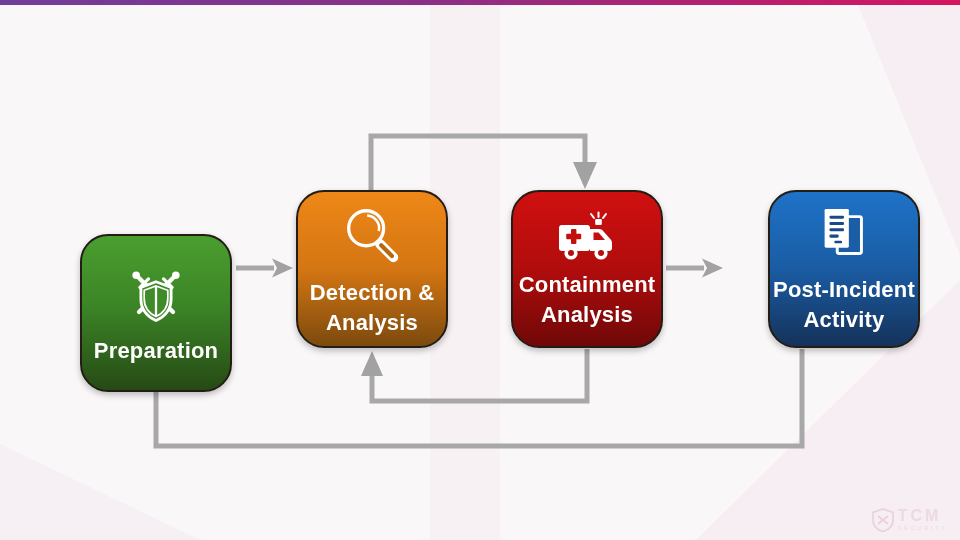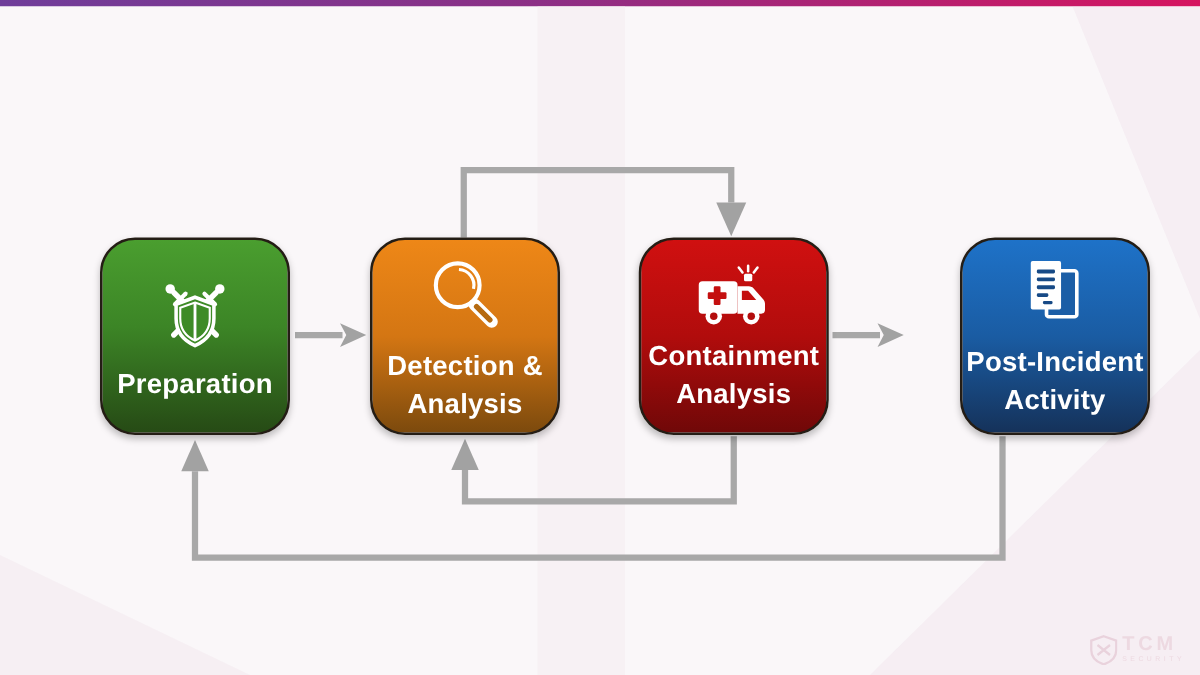--- a/index.html
+++ b/index.html
@@ -24,21 +24,21 @@
   .node{
     position:absolute;top:190px;width:152px;height:158px;
     border-radius:28px;border:2px solid #241d15;box-sizing:border-box;
     display:flex;flex-direction:column;align-items:center;justify-content:center;
     color:#fff;text-align:center;
     box-shadow:0 3px 6px rgba(0,0,0,0.25);
   }
   .node .icon{display:flex;align-items:center;justify-content:center;margin-bottom:7px;}
   .node .label{font-size:22px;font-weight:bold;line-height:1.36;letter-spacing:0.2px;}
   .node .label span{display:block;}
-  .g-prep{left:80px;background:linear-gradient(180deg,#4a9e2f 0%,#3c8526 45%,#264a15 100%);}
+  .g-prep{left:80px;background:linear-gradient(180deg,#4a9e2f 0%,#3c8526 45%,#264a15 100%);margin-top:44px;}
   .g-det{left:296px;background:linear-gradient(180deg,#ee8717 0%,#d47613 50%,#7c4a0d 100%);}
   .g-cont{left:511px;background:linear-gradient(180deg,#d01010 0%,#b10c0c 50%,#700808 100%);}
   .g-post{left:768px;background:linear-gradient(180deg,#1e72c8 0%,#1a5ca3 50%,#15325a 100%);}
   .g-cont .icon{margin-bottom:3px;}
 
   .brand{
     position:absolute;right:12px;bottom:8px;display:flex;align-items:center;gap:4px;
     color:#edd9e1;user-select:none;
   }
   .brand .btxt{display:flex;flex-direction:column;line-height:1;}

